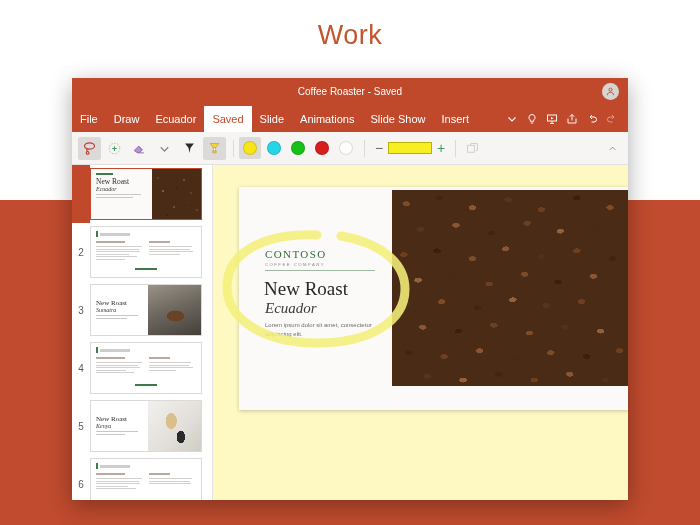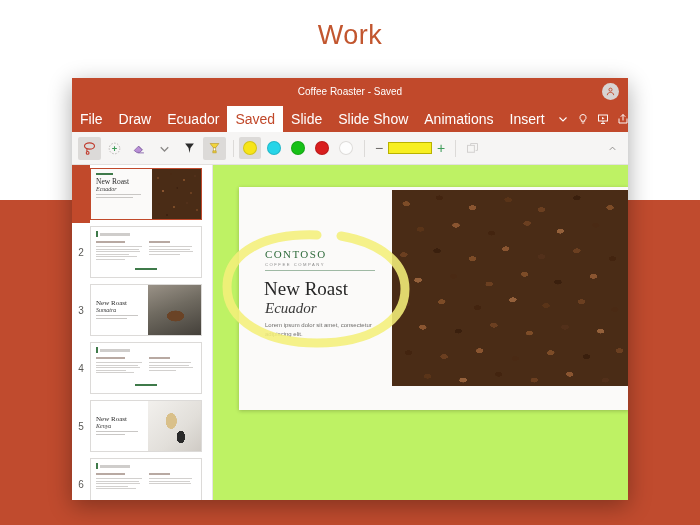--- a/index.html
+++ b/index.html
@@ -32,21 +32,21 @@
   }
   #avatar{
     position:absolute;right:9px;top:5px;width:17px;height:17px;border-radius:50%;
     background:#d8d4d2;display:flex;align-items:center;justify-content:center;
   }
   #avatar svg{width:11px;height:11px;}
 
   
   #ribbon{height:26px;background:#c1492b;position:relative;display:flex;align-items:stretch;}
   .tab{
-    display:flex;align-items:center;padding:0 8px;color:#fff;font-size:14px;
+    display:flex;align-items:center;padding:0 8px;color:#fff;font-size:11px;
     white-space:nowrap;cursor:default;
   }
   .tab.active{background:#fff;color:#c1492b;}
   #ribbon-right{margin-left:auto;display:flex;align-items:center;padding-right:6px;}
   .ribbon-icon{width:20px;height:26px;display:flex;align-items:center;justify-content:center;color:#fff;}
   .ribbon-icon svg{width:12px;height:12px;}
   .ribbon-icon.dim{opacity:.45;}
 
   
   #toolbar{
@@ -120,21 +120,21 @@
     position:absolute;left:0;bottom:3px;width:100%;text-align:center;
   }
   .mini-footbar{display:inline-block;width:22px;height:2px;background:#3f7a4a;}
 
   
   .mini-photo{display:flex;height:100%;}
   .mini-photo .txt{width:52%;padding:0 5px;box-sizing:border-box;display:flex;flex-direction:column;justify-content:center;}
   .mini-photo .img{width:48%;}
 
   
-  #stage{flex:1;background:#bef264;position:relative;}
+  #stage{flex:1;background:#fef9c3;position:relative;}
   #slide{
     position:absolute;left:26px;top:22px;width:390px;height:223px;
     background:#fbfaf9;box-shadow:0 1px 4px rgba(0,0,0,.22);overflow:visible;
   }
   #slide-inner{position:absolute;inset:0;overflow:hidden;background:#fbfaf9;}
   #slide-photo{
     position:absolute;right:0;top:3px;width:237px;height:196px;overflow:hidden;
   }
   #slide-left{position:absolute;left:0;top:0;width:153px;height:100%;}
   #logo{position:absolute;left:26px;top:62px;}
@@ -179,22 +179,22 @@
       </svg>
     </div>
   </div>
 
   <div id="ribbon">
     <div class="tab">File</div>
     <div class="tab">Draw</div>
     <div class="tab">Ecuador</div>
     <div class="tab active">Saved</div>
     <div class="tab">Slide</div>
+    <div class="tab">Animations</div>
     <div class="tab">Slide Show</div>
-    <div class="tab">Animations</div>
     <div class="tab">Insert</div>
 
     <div id="ribbon-right">
       <div class="ribbon-icon">
         <svg viewBox="0 0 24 24" fill="none" stroke="#fff" stroke-width="2.2">
             <path d="M5 9l7 7 7-7"></path>
           </svg>
       </div>
       <div class="ribbon-icon">
         <svg viewBox="0 0 24 24" fill="none" stroke="#fff" stroke-width="1.9">

